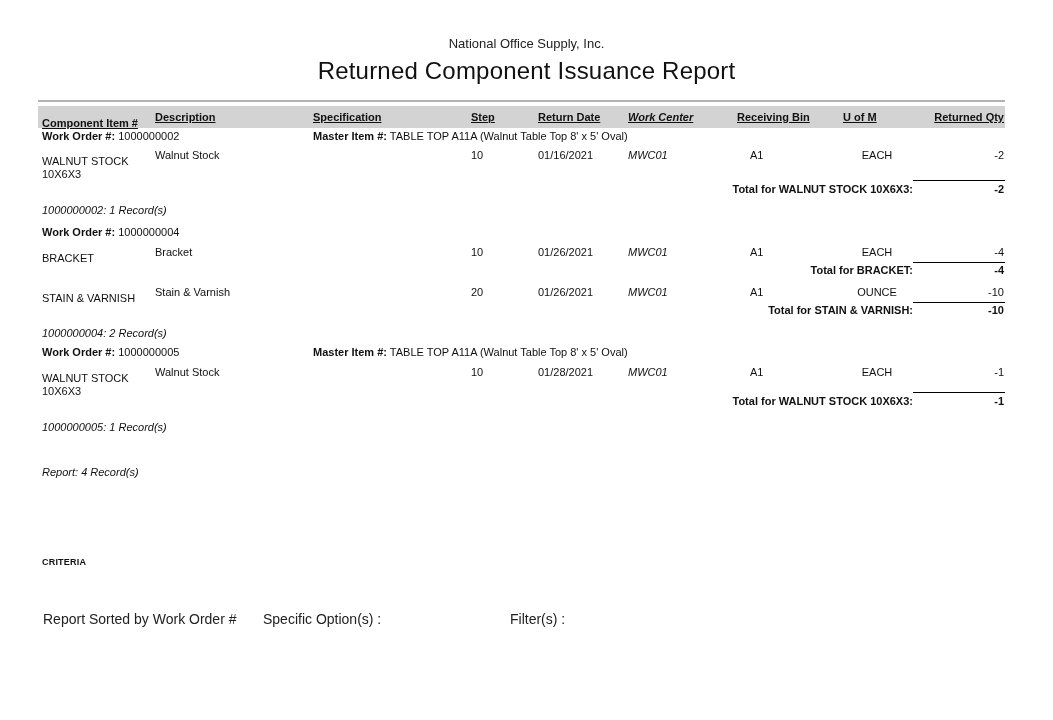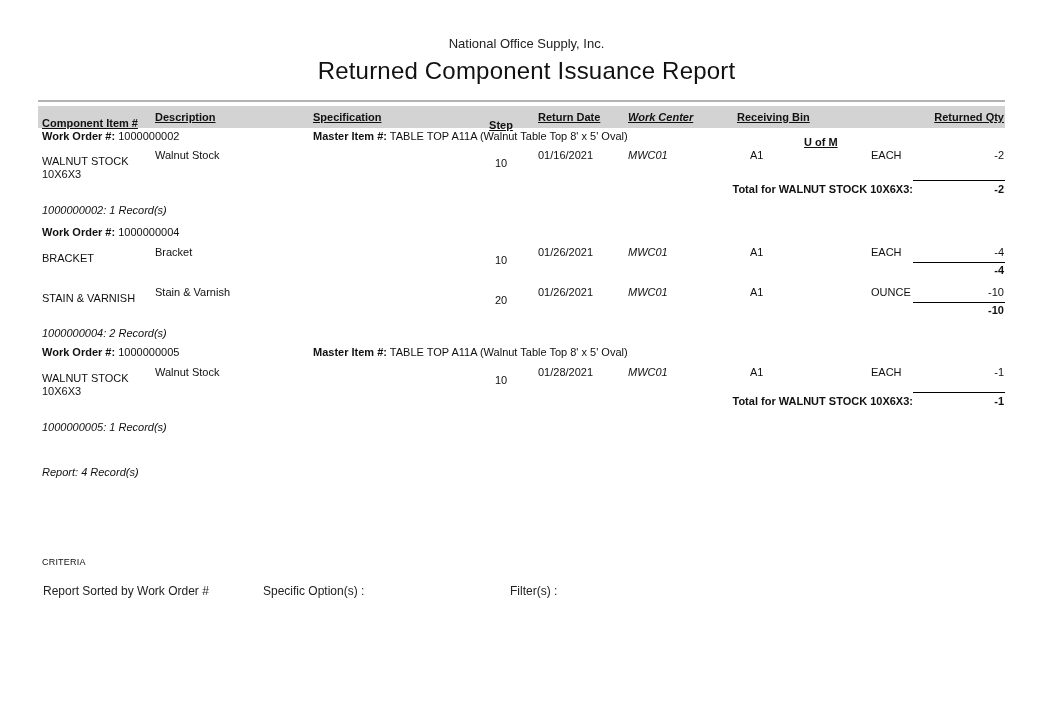--- a/index.html
+++ b/index.html
@@ -18,33 +18,33 @@
   .i { font-style: italic; }
   .center { left: 0; width: 1053px; text-align: center; }
   .company { font-size: 13px; color: #222; }
   .title { font-size: 24px; color: #111; letter-spacing: 0.2px; }
   .toprule { position: absolute; left: 38px; width: 967px; height: 2px; background: #b3b3b3; }
   .headband { position: absolute; left: 38px; width: 967px; height: 22px; background: #d3d3d3; }
   .hdr { font-weight: bold; text-decoration: underline; }
   .col-comp { left: 42px; width: 112px; white-space: normal; line-height: 13px; margin-top: 6px; }
   .col-desc { left: 155px; }
   .col-spec { left: 313px; }
-  .col-step { left: 471px; width: 60px; text-align: center; margin-top: 8px; }
+  .col-step { left: 471px; width: 60px; text-align: left; }
   .col-date { left: 538px; }
   .col-wc   { left: 628px; font-style: italic; }
   .col-bin  { left: 750px; }
   .col-bin-hdr { left: 737px; }
-  .col-uom  { left: 871px; width: 66px; text-align: left; }
-  .col-uom-hdr { left: 804px; margin-top: 25px; }
+  .col-uom  { left: 844px; width: 66px; text-align: center; }
+  .col-uom-hdr { left: 843px; }
   .col-qty  { left: 904px; width: 100px; text-align: right; }
   .total-label { left: 560px; width: 353px; text-align: right; font-weight: bold; }
   .total-qty { left: 904px; width: 100px; text-align: right; font-weight: bold; }
   .qty-rule { position: absolute; left: 913px; width: 92px; border-top: 1px solid #000; }
-  .criteria-h { font-size: 9px; font-weight: normal; letter-spacing: 0.2px; }
-  .criteria-item { font-size: 12px; color: #222; }
+  .criteria-h { font-size: 9px; font-weight: bold; letter-spacing: 0.2px; }
+  .criteria-item { font-size: 14px; color: #222; margin-top: 27px; }
 </style>
 </head>
 <body>
 
 <div class="page">
 
   <div class="t center title" style="top:57px">Returned Component Issuance Report</div>
   <div class="t center company" style="top:36px">National Office Supply, Inc.</div>
 
   <div class="toprule" style="top:100px"></div>
@@ -92,33 +92,35 @@
     <div class="t col-comp" style="top:246px">BRACKET</div>
     <div class="t col-desc" style="top:246px">Bracket</div>
     <div class="t col-step" style="top:246px">10</div>
     <div class="t col-date" style="top:246px">01/26/2021</div>
     <div class="t col-wc" style="top:246px">MWC01</div>
     <div class="t col-bin" style="top:246px">A1</div>
     <div class="t col-uom" style="top:246px">EACH</div>
     <div class="t col-qty" style="top:246px">-4</div>
   </div>
   <div class="qty-rule" style="top:262px"></div>
+  <div class="t total-label" style="top:264px">Total for BRACKET:</div>
   <div class="t total-qty" style="top:264px">-4</div>
 
   <div>
     <div class="t col-comp" style="top:286px">STAIN &amp; VARNISH</div>
     <div class="t col-desc" style="top:286px">Stain &amp; Varnish</div>
     <div class="t col-step" style="top:286px">20</div>
     <div class="t col-date" style="top:286px">01/26/2021</div>
     <div class="t col-wc" style="top:286px">MWC01</div>
     <div class="t col-bin" style="top:286px">A1</div>
     <div class="t col-uom" style="top:286px">OUNCE</div>
     <div class="t col-qty" style="top:286px">-10</div>
   </div>
   <div class="qty-rule" style="top:302px"></div>
+  <div class="t total-label" style="top:304px">Total for STAIN &amp; VARNISH:</div>
   <div class="t total-qty" style="top:304px">-10</div>
   <div class="t i" style="left:42px;top:327px">1000000004: 2 Record(s)</div>
 
   <div class="t" style="left:42px;top:346px">
     <span class="b">Work Order #:</span>
     <span>1000000005</span>
   </div>
   <div class="t" style="left:313px;top:346px">
     <span class="b">Master Item #:</span>
     <span>TABLE TOP A11A (Walnut Table Top 8' x 5' Oval)</span>

